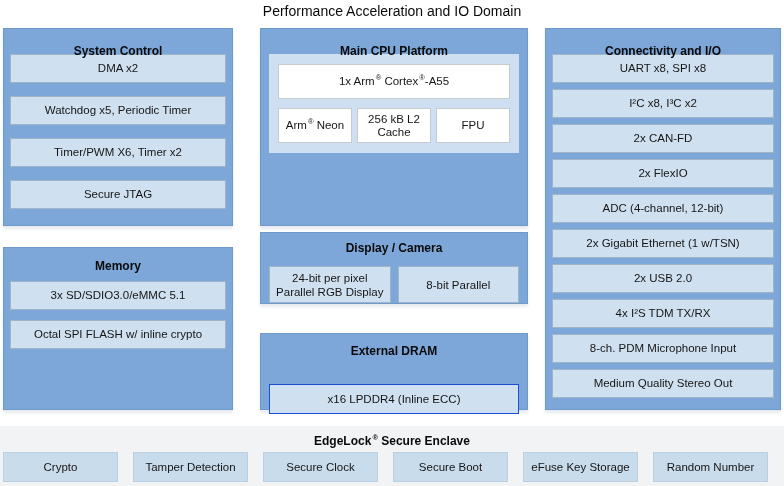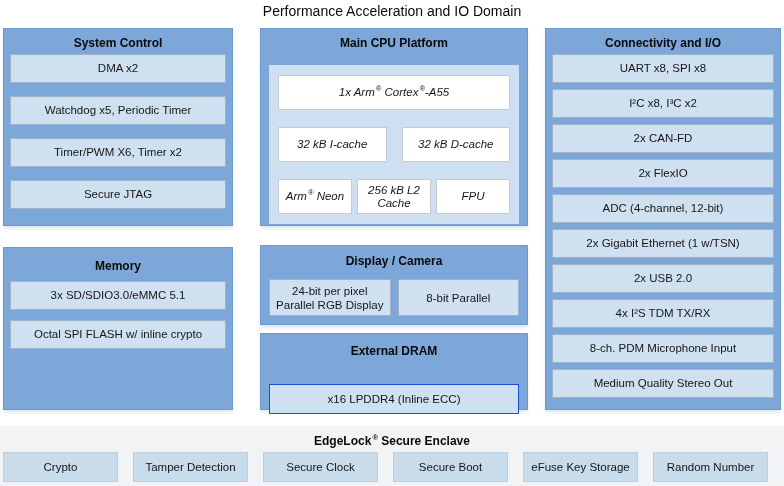--- a/index.html
+++ b/index.html
@@ -2,31 +2,31 @@
 <html><head>
 <meta charset="utf-8">
 <style>
   html,body{margin:0;padding:0;background:#fff;}
   .canvas{position:relative;width:784px;height:486px;background:#ffffff;
     font-family:"Liberation Sans",sans-serif;color:#161616;overflow:hidden;}
   .title{position:absolute;top:3px;left:0;width:100%;text-align:center;
     font-weight:normal;font-size:14px;color:#0a0a0a;}
   .bigbox{position:absolute;background:#7CA7D8;border:1px solid #6D9ACB;
     box-sizing:border-box;box-shadow:0 3px 3px rgba(120,140,160,0.18);}
-  .bighdr{box-sizing:border-box;height:25px;padding-top:7px;text-align:center;
+  .bighdr{box-sizing:border-box;height:25px;padding-top:15px;text-align:center;
     font-weight:bold;font-size:12px;color:#0a0a0a;}
   .item{margin:0 6px;height:29px;background:#CFE0F0;border:1px solid #9FB4C6;
     box-sizing:border-box;display:flex;align-items:center;justify-content:center;
     font-size:11.5px;text-align:center;line-height:13px;padding:0 12px;}
   .sc .item{margin-bottom:13px;}
   .mem .bighdr{height:33px;padding-top:11px;}
   .mem .item{margin-bottom:10px;}
   .conn .item{margin-bottom:6px;}
-  .panel{margin:11px 8px;background:#CDDFF0;padding:10px 9px;display:flex;
-    flex-direction:column;gap:17px;font-style:italic;}
+  .panel{margin:0 8px;background:#CDDFF0;padding:10px 9px;display:flex;
+    flex-direction:column;gap:9px;}
   .prow{display:flex;gap:15px;}
   .prow.tight{gap:5px;}
   .wbox{flex:1;background:#ffffff;border:1px solid #C6CBD0;box-sizing:border-box;
     height:35px;display:flex;align-items:center;justify-content:center;
     font-size:11.5px;text-align:center;line-height:13px;padding:0 3px;}
   .dc-row{display:flex;gap:7px;margin:0 8px;}
   .dc-box{flex:1;height:37px;background:#CFE0F0;border:1px solid #9FB4C6;
     box-sizing:border-box;display:flex;align-items:center;justify-content:center;
     font-size:11.5px;text-align:center;line-height:14px;padding:0 6px;}
   .dram-item{margin:16px 8px;height:30px;background:#CFE0F0;border:1px solid #1d4ed8;
@@ -65,37 +65,33 @@
   <div class="bigbox" style="left:260px;top:28px;width:268px;height:198px;">
     <div class="bighdr">Main CPU Platform</div>
     <div class="panel">
       <div class="prow">
         <div class="wbox">
             <span>
           <span>1x Arm</span><span class="reg">®</span><span> Cortex</span><span class="reg">®</span><span>-A55</span>
         </span>
           </div>
       </div>
-      <div class="prow">
-        <div class="wbox">32 kB I-cache</div>
-        <div class="wbox">32 kB D-cache</div>
-      </div>
       <div class="prow tight">
         <div class="wbox">
             <span>
           <span>Arm</span><span class="reg">®</span><span> Neon</span>
         </span>
           </div>
         <div class="wbox">256 kB L2 Cache</div>
         <div class="wbox">FPU</div>
       </div>
     </div>
   </div>
 
-  <div class="bigbox" style="left:260px;top:245px;width:268px;height:80px;">
+  <div class="bigbox" style="left:260px;top:232px;width:268px;height:72px;">
     <div class="bighdr" style="height:33px;padding-top:8px;">Display / Camera</div>
     <div class="dc-row">
       <div class="dc-box">24-bit per pixel Parallel RGB Display</div>
       <div class="dc-box">8-bit Parallel</div>
     </div>
   </div>
 
   <div class="bigbox" style="left:260px;top:333px;width:268px;height:77px;">
     <div class="bighdr" style="height:34px;padding-top:10px;">External DRAM</div>
     <div class="dram-item">x16 LPDDR4 (Inline ECC)</div>

